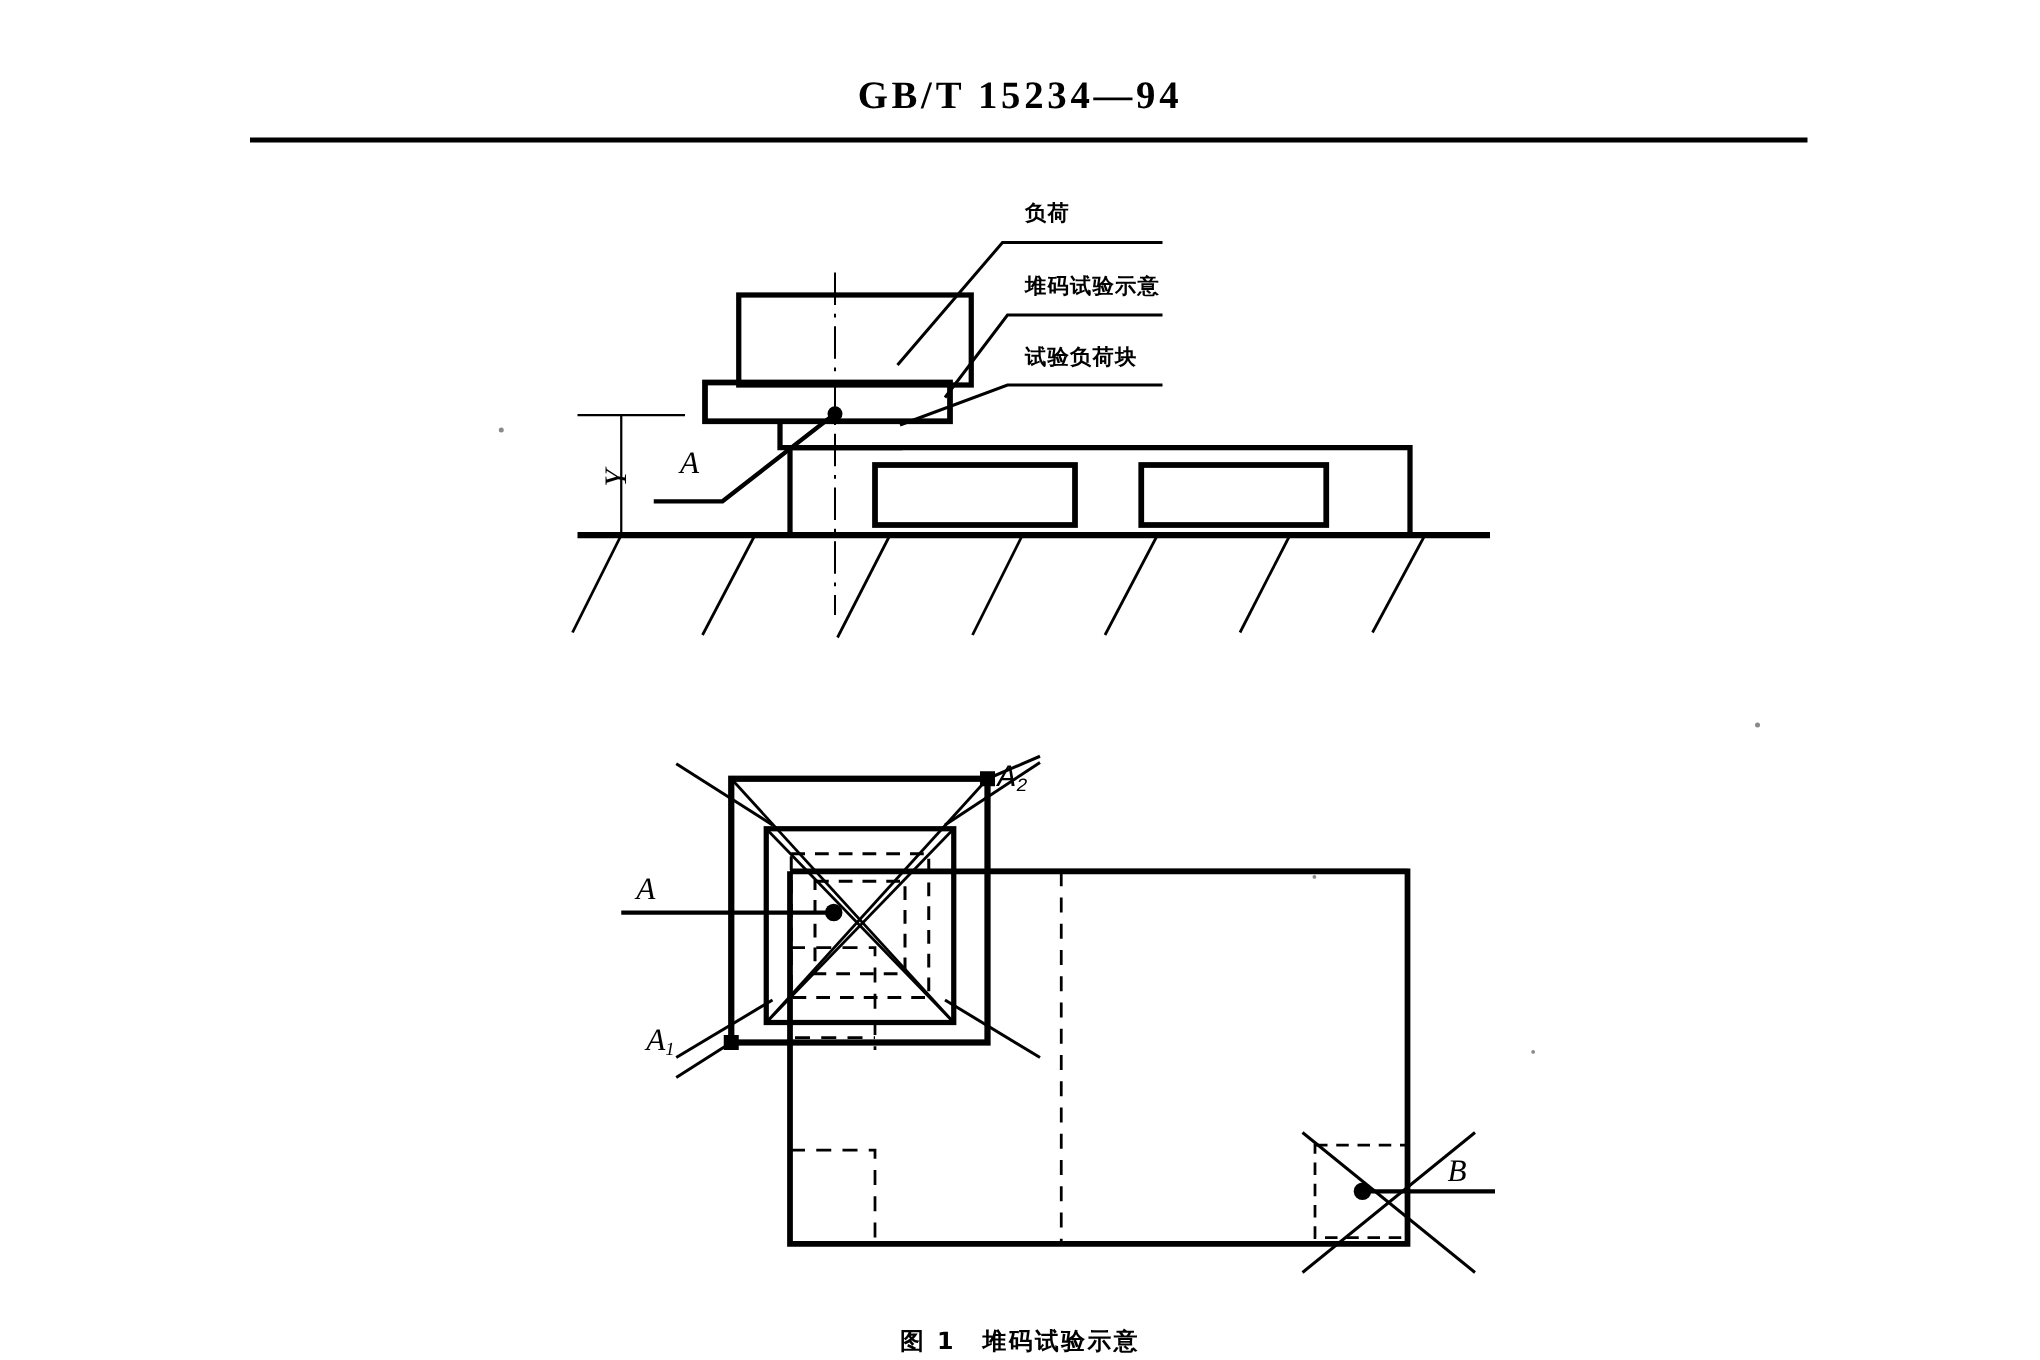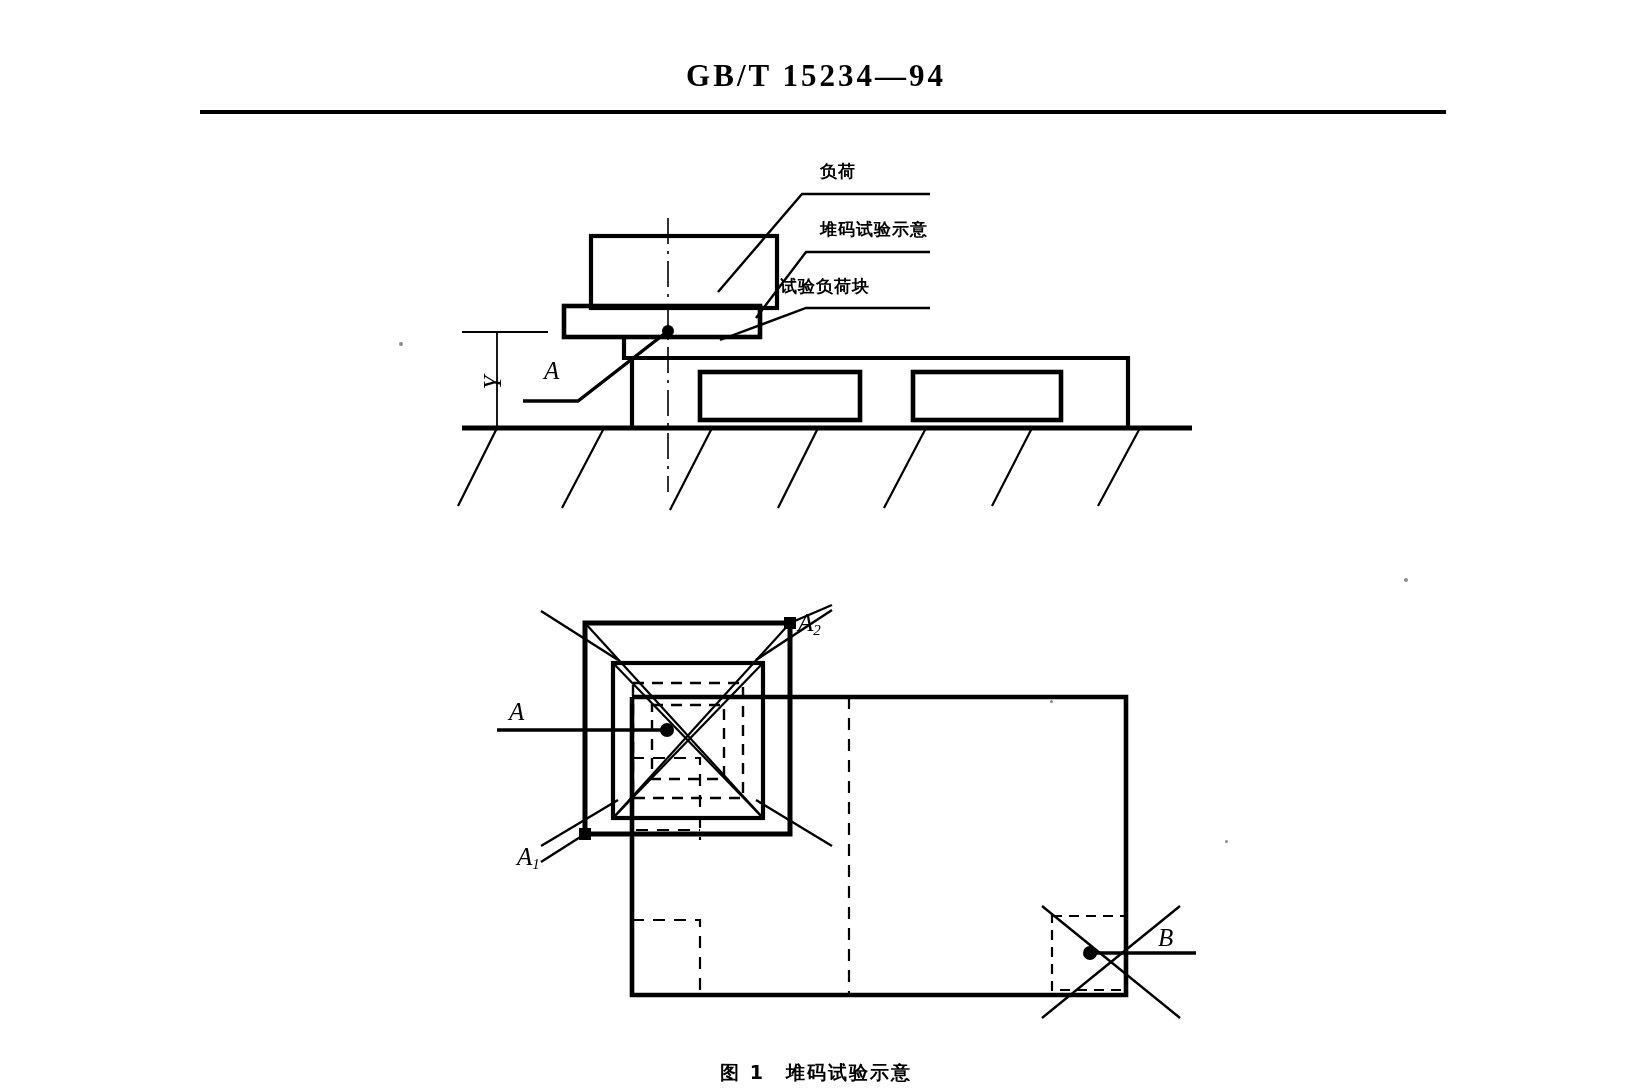--- a/index.html
+++ b/index.html
@@ -274,31 +274,31 @@
         </g>
 
       </g>
     </svg>
   </div>
 
   <div class="lbl cn-lbl" style="left:820px; top:123px;">负荷</div>
 
   <div class="lbl cn-lbl" style="left:820px; top:181px;">堆码试验示意</div>
 
-  <div class="lbl cn-lbl" style="left:780px; top:238px;">试验负荷块</div>
+  <div class="lbl cn-lbl" style="left:820px; top:238px;">试验负荷块</div>
 
   <div class="lbl y-lbl" style="left:486px; top:330px;">Y</div>
 
   <div class="lbl it-lbl" style="left:544px; top:318px;">A</div>
 
   <div class="lbl it-lbl" style="left:509px; top:659px;">A</div>
 
-  <div class="lbl it-lbl" style="left:517px; top:804px;"><span>A</span><span class="sub">1</span></div>
-
-  <div class="lbl it-lbl" style="left:798px; top:570px;"><span>A</span><span class="sub">2</span></div>
+  <div class="lbl it-lbl" style="left:517px; top:780px;"><span>A</span><span class="sub">1</span></div>
+
+  <div class="lbl it-lbl" style="left:798px; top:570px;font-family:Liberation Mono, monospace;"><span>A</span><span class="sub">2</span></div>
 
   <div class="lbl it-lbl" style="left:1158px; top:885px;">B</div>
 
   <div id="figure-caption">图 1　堆码试验示意</div>
 
   <div class="speck" style="left:399px; top:302px; width:4px; height:4px;"></div>
   <div class="speck" style="left:1404px; top:538px; width:4px; height:4px;"></div>
   <div class="speck" style="left:1225px; top:800px; width:3px; height:3px;"></div>
   <div class="speck" style="left:1050px; top:660px; width:3px; height:3px;"></div>
 

